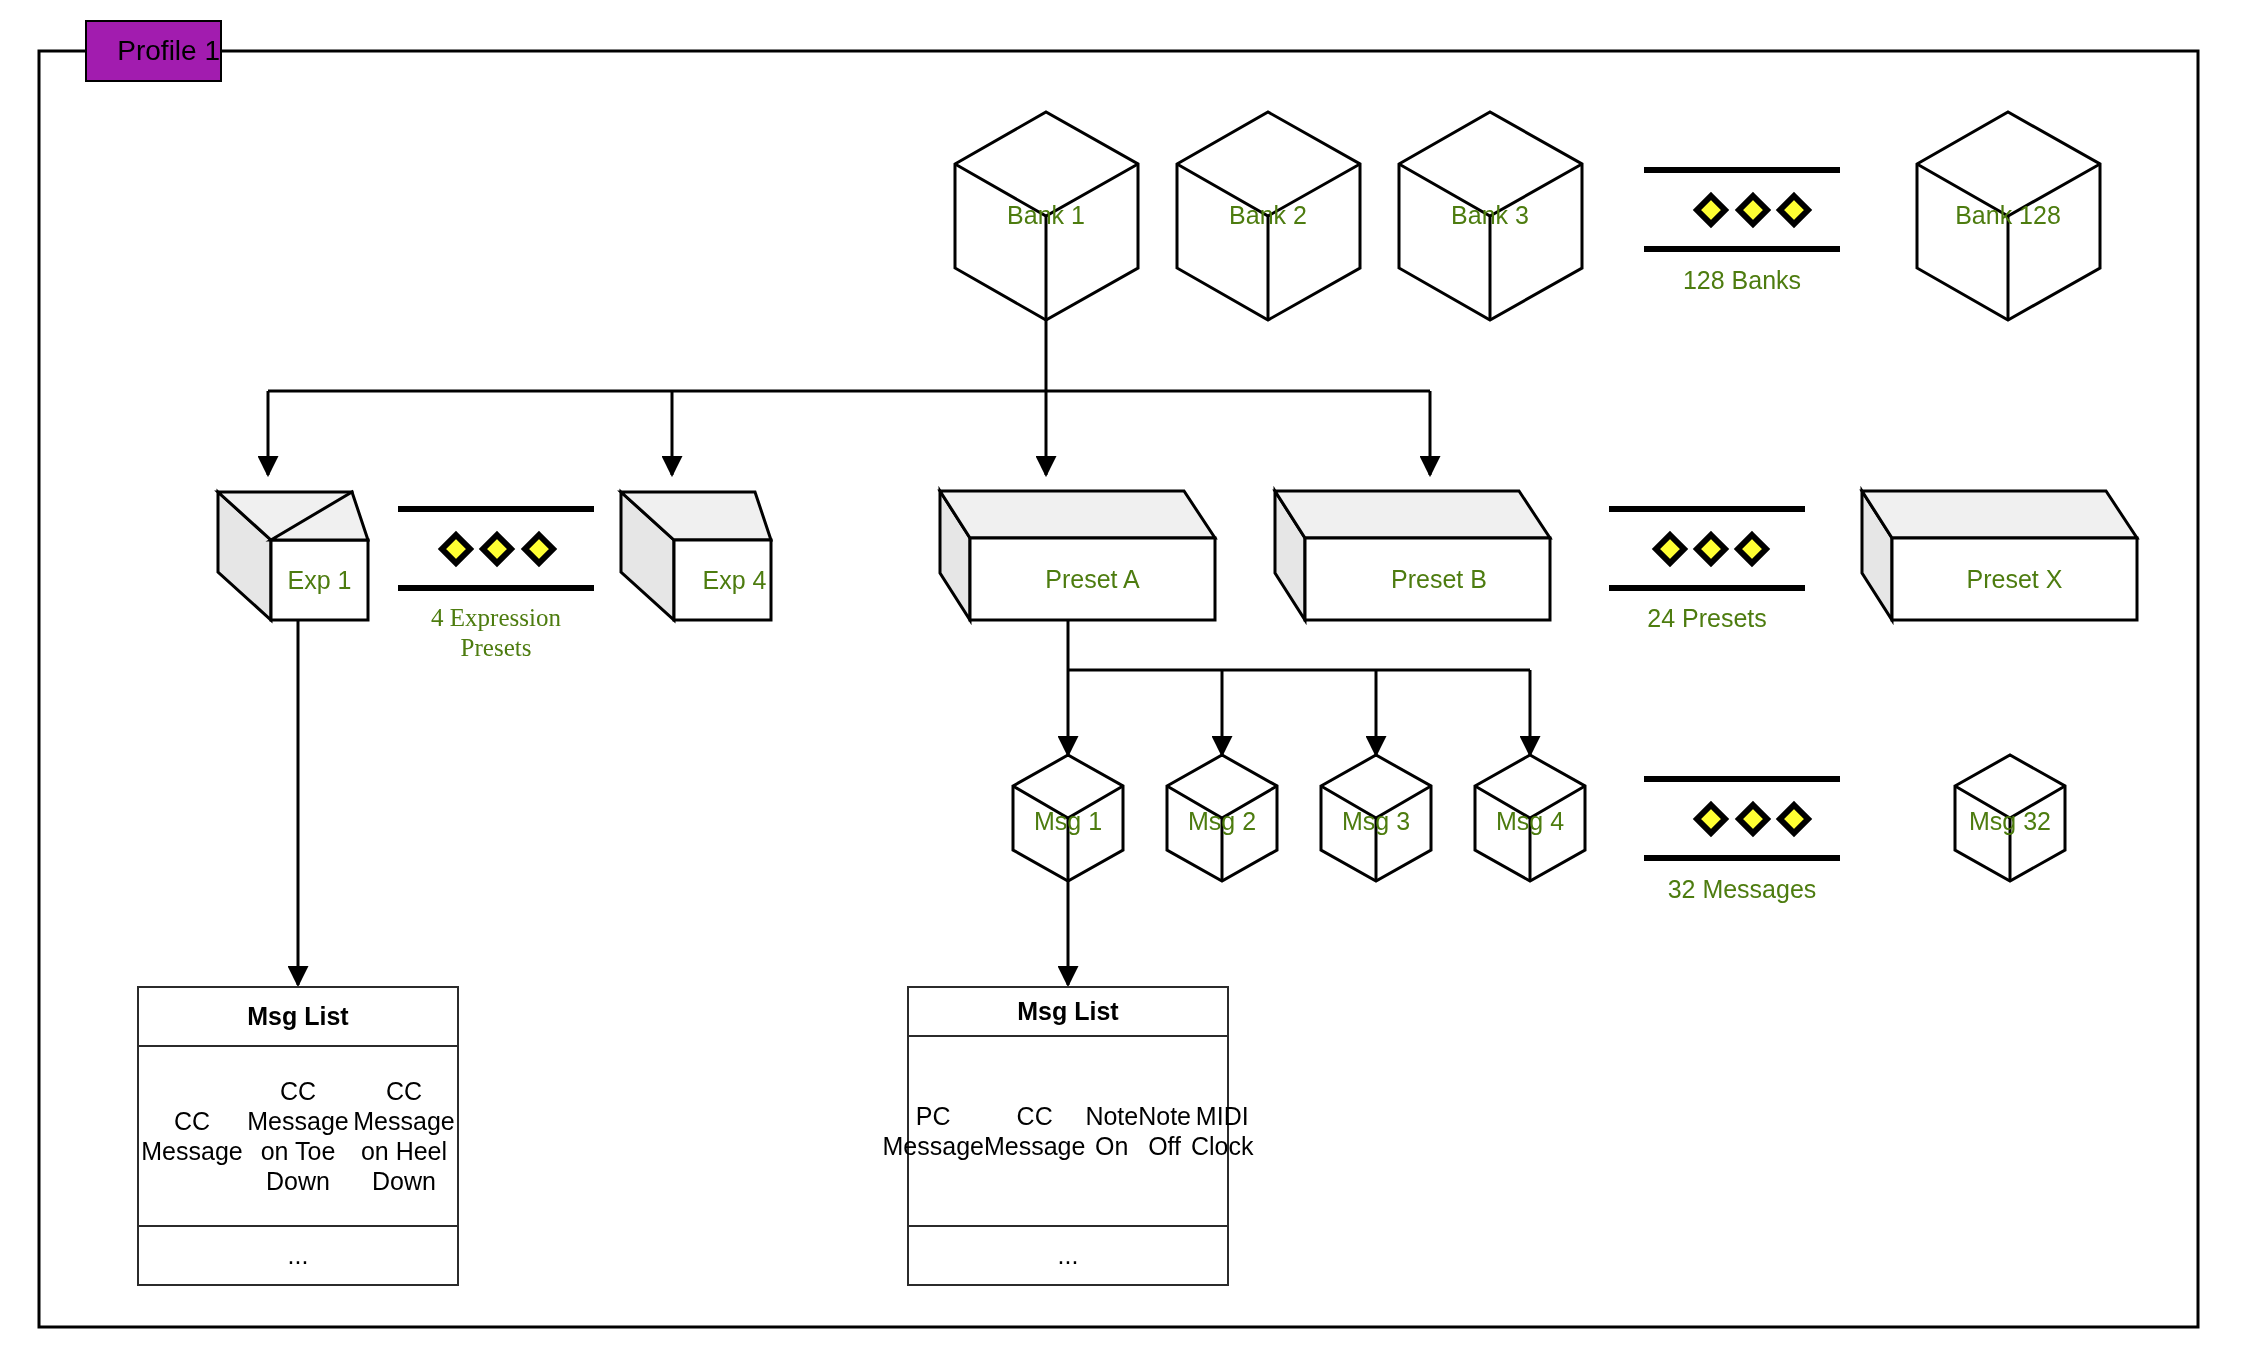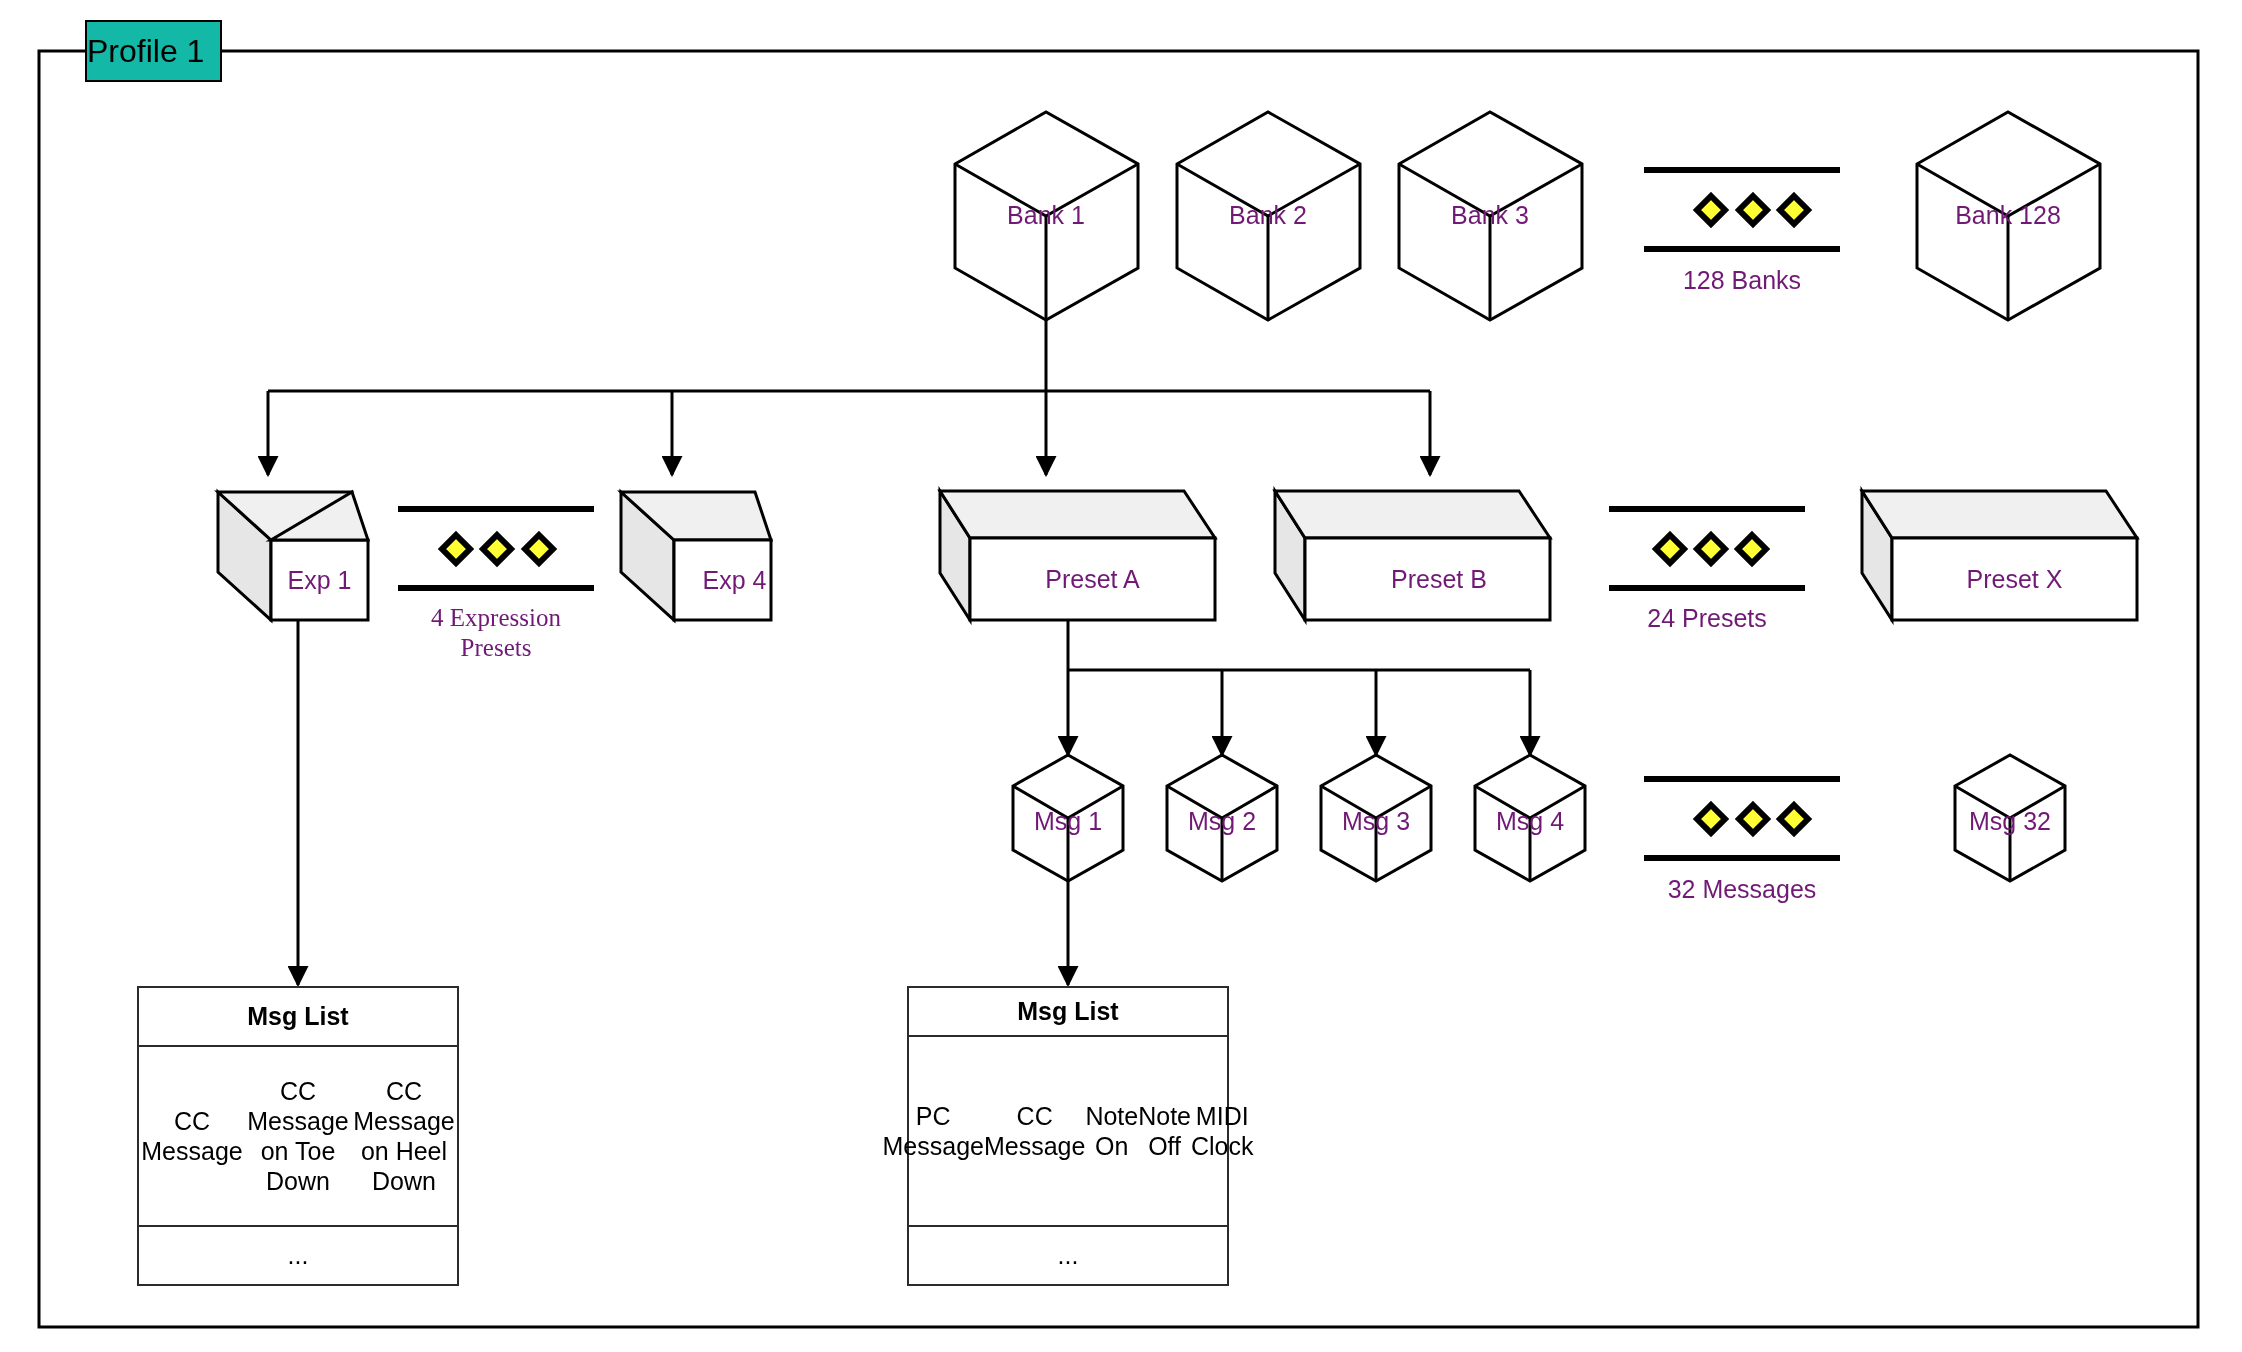--- a/index.html
+++ b/index.html
@@ -12,21 +12,21 @@
   #stage{position:relative;width:2242px;height:1352px;}
   svg.layer{position:absolute;left:0;top:0;width:2242px;height:1352px;}
 
   
   .lbl{
     position:absolute;
     font-size:25px;
     line-height:30px;
     text-align:center;
     white-space:nowrap;
-    color:#701a75;
+    color:#4d7c0f;
     pointer-events:none;
   }
   .lbl.wrap{white-space:normal;font-family:Liberation Serif, serif;}
 
   
   .msglist{
     position:absolute;
     border:2px solid #2b2b2b;
     background:#ffffff;
     box-sizing:border-box;
@@ -52,24 +52,24 @@
     text-align:center;
     display:flex;align-items:center;justify-content:center;
     box-sizing:border-box;
   }
   .ml-body div{width:100%;}
 
   
   .profile-chip{
     position:absolute;
     border:2px solid #000;
-    background:#14b8a6;
-    box-sizing:border-box;
-    display:flex;align-items:center;justify-content:flex-start;
-    font-size:32px;
+    background:#a21caf;
+    box-sizing:border-box;
+    display:flex;align-items:center;justify-content:flex-end;
+    font-size:28px;
   }
 </style>
 </head>
 <body>
 
 <div id="stage">
 
   <svg class="layer" viewBox="0 0 2242 1352">
     <defs>
       <marker id="arrow" viewBox="0 0 10 10" refX="9" refY="5" markerWidth="7" markerHeight="7" orient="auto-start-reverse">

